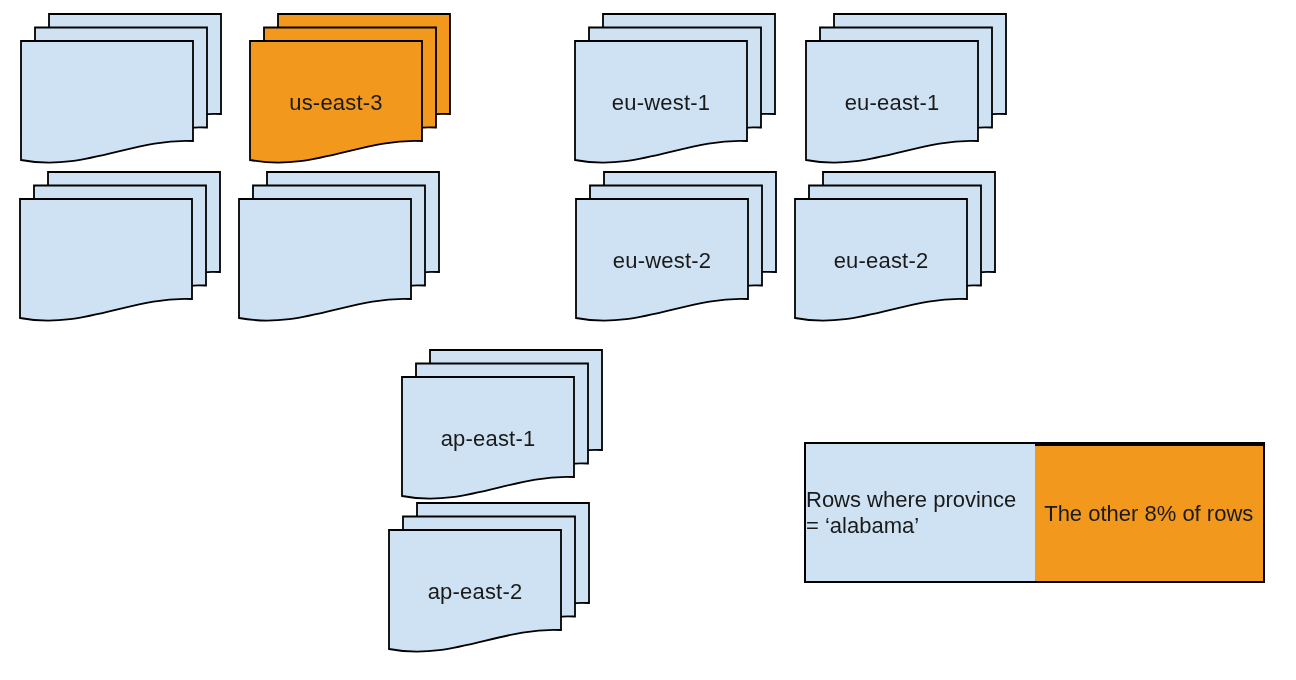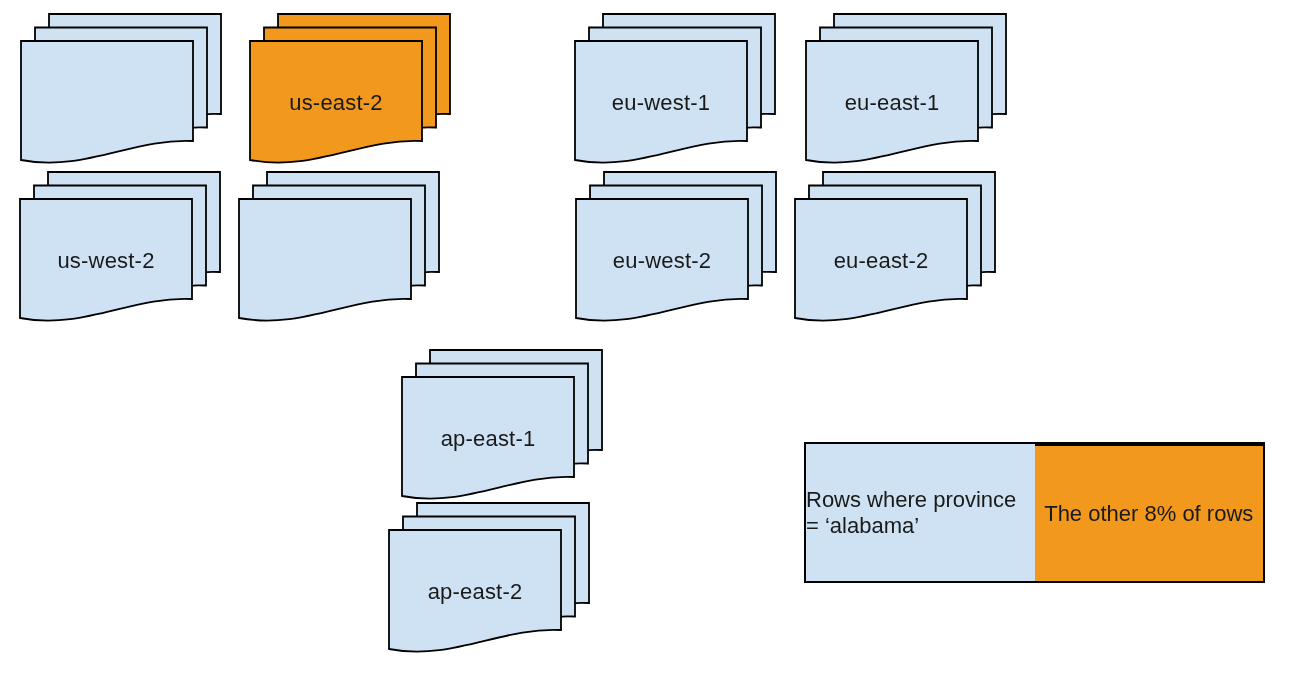--- a/index.html
+++ b/index.html
@@ -88,21 +88,21 @@
           <g transform="translate(28,0)">
             <path d="M0,0 L172,0 L172,100 C112,97 64,131 0,119 Z" fill="#f1981d" stroke="#000000" stroke-width="1.8" stroke-linejoin="miter"></path>
           </g>
           <g transform="translate(14,13.5)">
             <path d="M0,0 L172,0 L172,100 C112,97 64,131 0,119 Z" fill="#f1981d" stroke="#000000" stroke-width="1.8" stroke-linejoin="miter"></path>
           </g>
           <g transform="translate(0,27)">
             <path d="M0,0 L172,0 L172,100 C112,97 64,131 0,119 Z" fill="#f1981d" stroke="#000000" stroke-width="1.8" stroke-linejoin="miter"></path>
           </g>
         </svg>
-        <div class="doc-label">us-east-2</div>
+        <div class="doc-label">us-east-3</div>
       </div>
       <div class="doc-stack" style="left: 575px; top: 14px;">
         <svg width="200" height="152" viewBox="0 0 200 152">
           <g transform="translate(28,0)">
             <path d="M0,0 L172,0 L172,100 C112,97 64,131 0,119 Z" fill="#cfe2f3" stroke="#000000" stroke-width="1.8" stroke-linejoin="miter"></path>
           </g>
           <g transform="translate(14,13.5)">
             <path d="M0,0 L172,0 L172,100 C112,97 64,131 0,119 Z" fill="#cfe2f3" stroke="#000000" stroke-width="1.8" stroke-linejoin="miter"></path>
           </g>
           <g transform="translate(0,27)">
@@ -130,21 +130,20 @@
           <g transform="translate(28,0)">
             <path d="M0,0 L172,0 L172,100 C112,97 64,131 0,119 Z" fill="#cfe2f3" stroke="#000000" stroke-width="1.8" stroke-linejoin="miter"></path>
           </g>
           <g transform="translate(14,13.5)">
             <path d="M0,0 L172,0 L172,100 C112,97 64,131 0,119 Z" fill="#cfe2f3" stroke="#000000" stroke-width="1.8" stroke-linejoin="miter"></path>
           </g>
           <g transform="translate(0,27)">
             <path d="M0,0 L172,0 L172,100 C112,97 64,131 0,119 Z" fill="#cfe2f3" stroke="#000000" stroke-width="1.8" stroke-linejoin="miter"></path>
           </g>
         </svg>
-        <div class="doc-label">us-west-2</div>
       </div>
       <div class="doc-stack" style="left: 239px; top: 172px;">
         <svg width="200" height="152" viewBox="0 0 200 152">
           <g transform="translate(28,0)">
             <path d="M0,0 L172,0 L172,100 C112,97 64,131 0,119 Z" fill="#cfe2f3" stroke="#000000" stroke-width="1.8" stroke-linejoin="miter"></path>
           </g>
           <g transform="translate(14,13.5)">
             <path d="M0,0 L172,0 L172,100 C112,97 64,131 0,119 Z" fill="#cfe2f3" stroke="#000000" stroke-width="1.8" stroke-linejoin="miter"></path>
           </g>
           <g transform="translate(0,27)">

